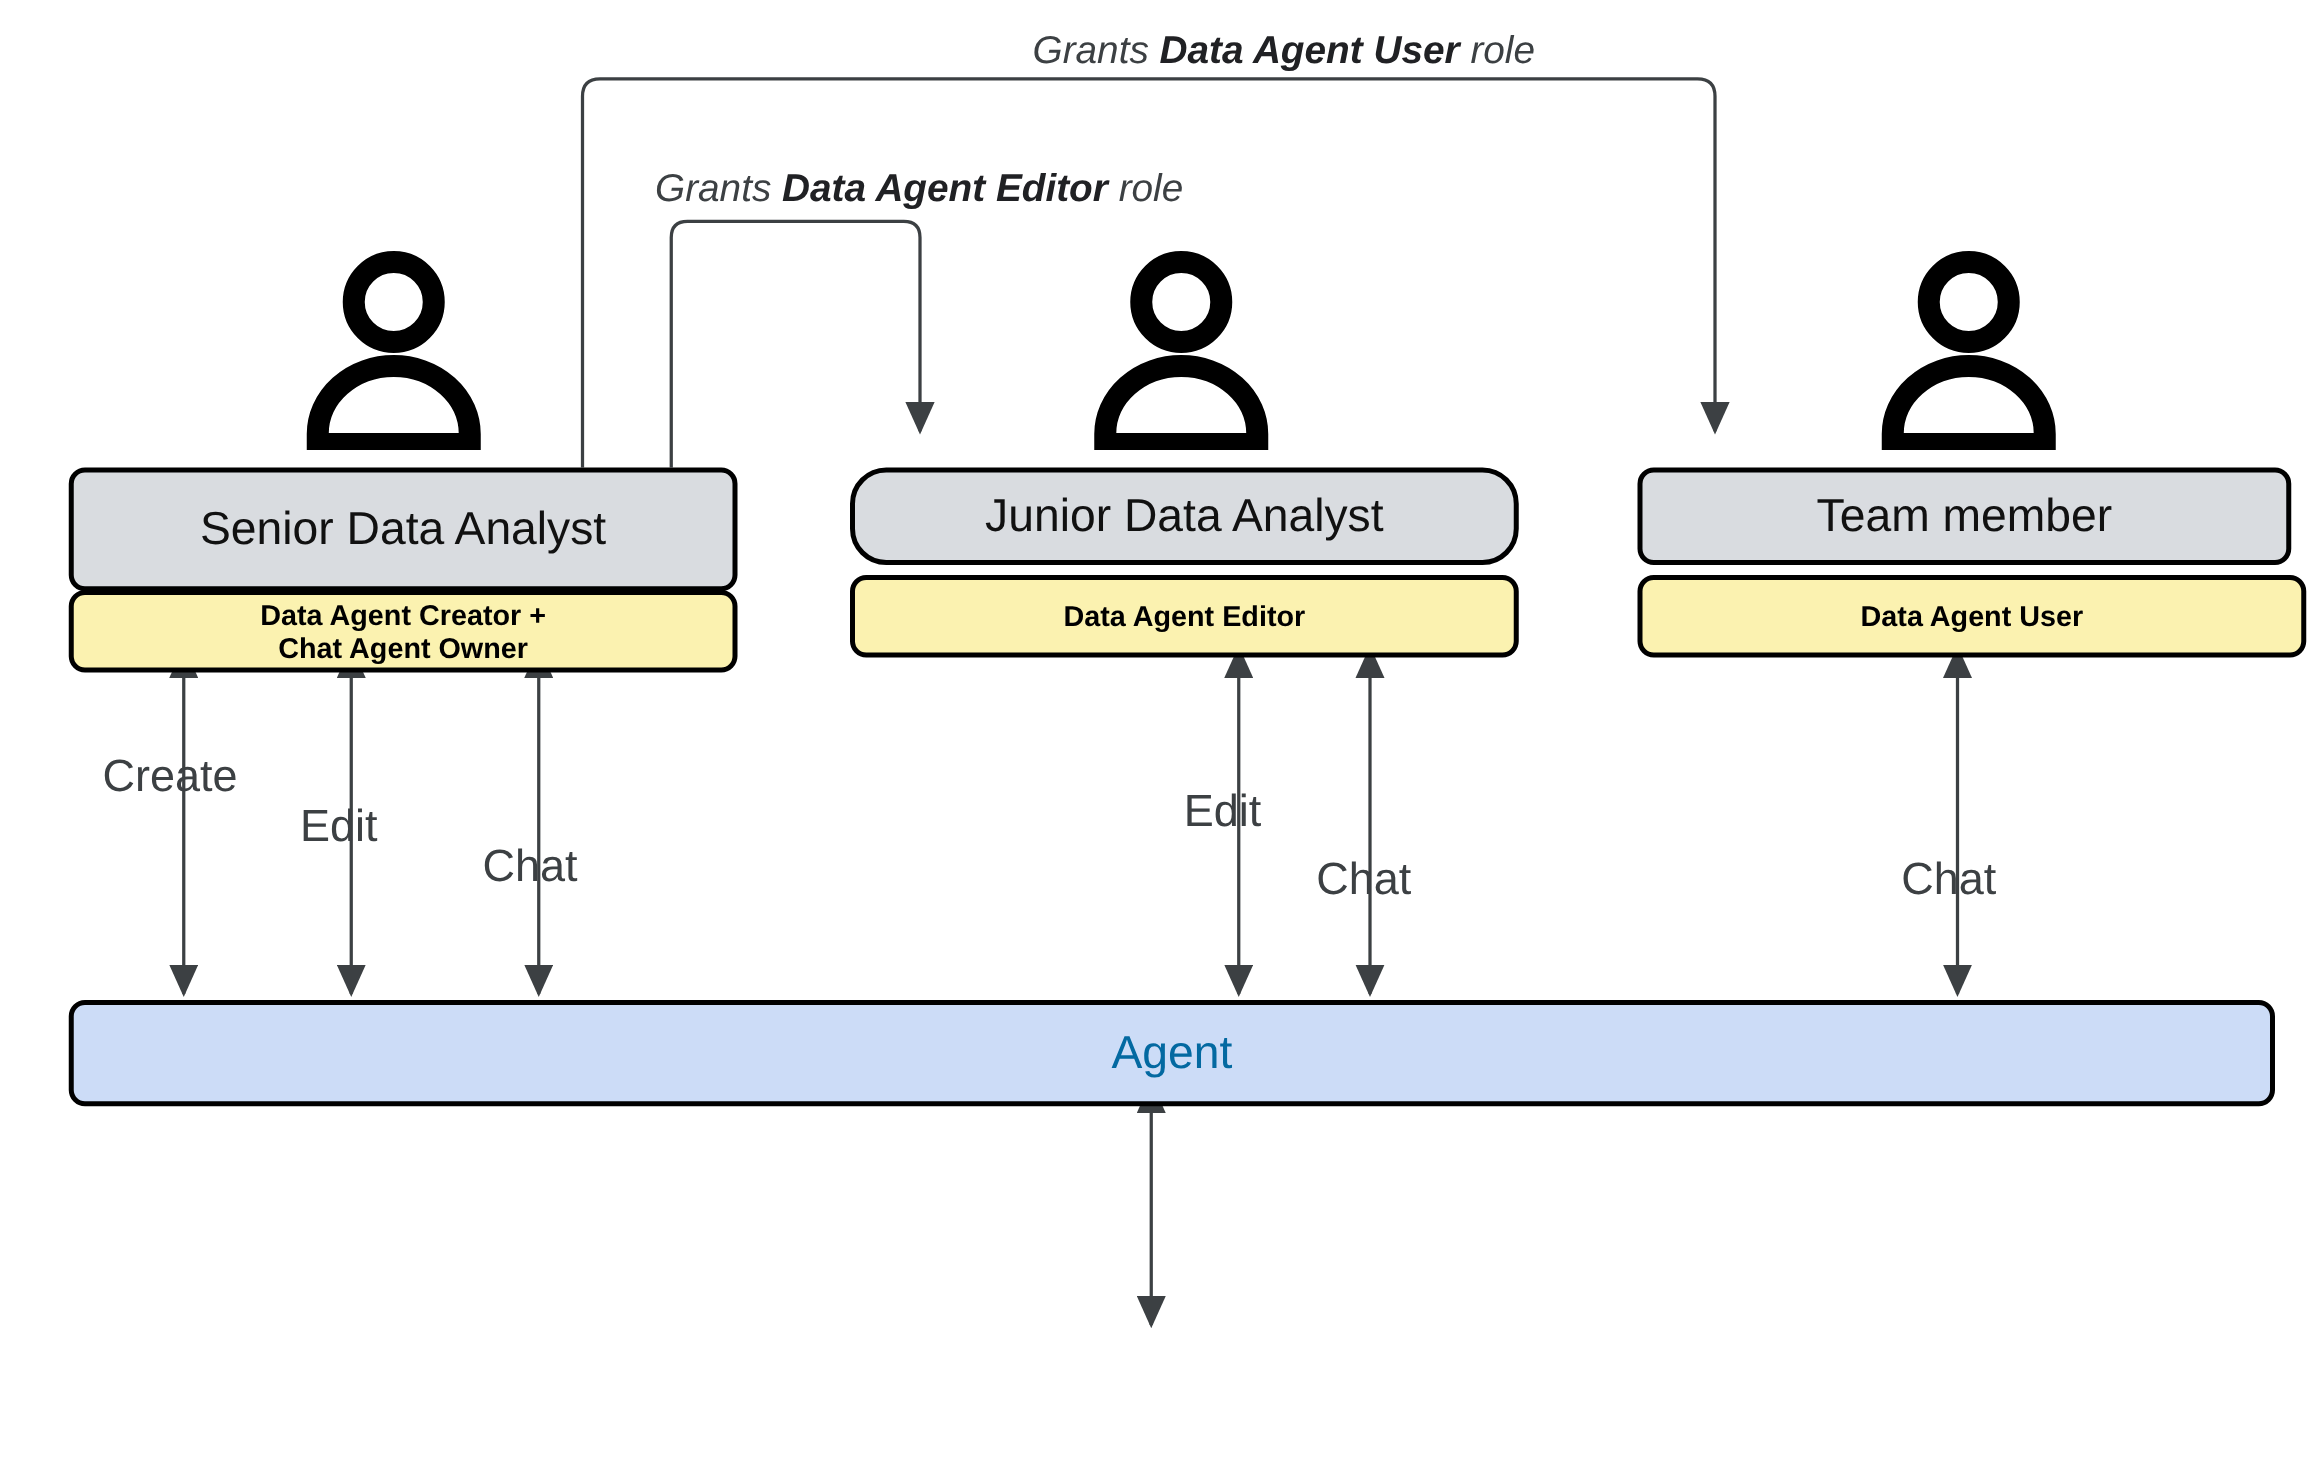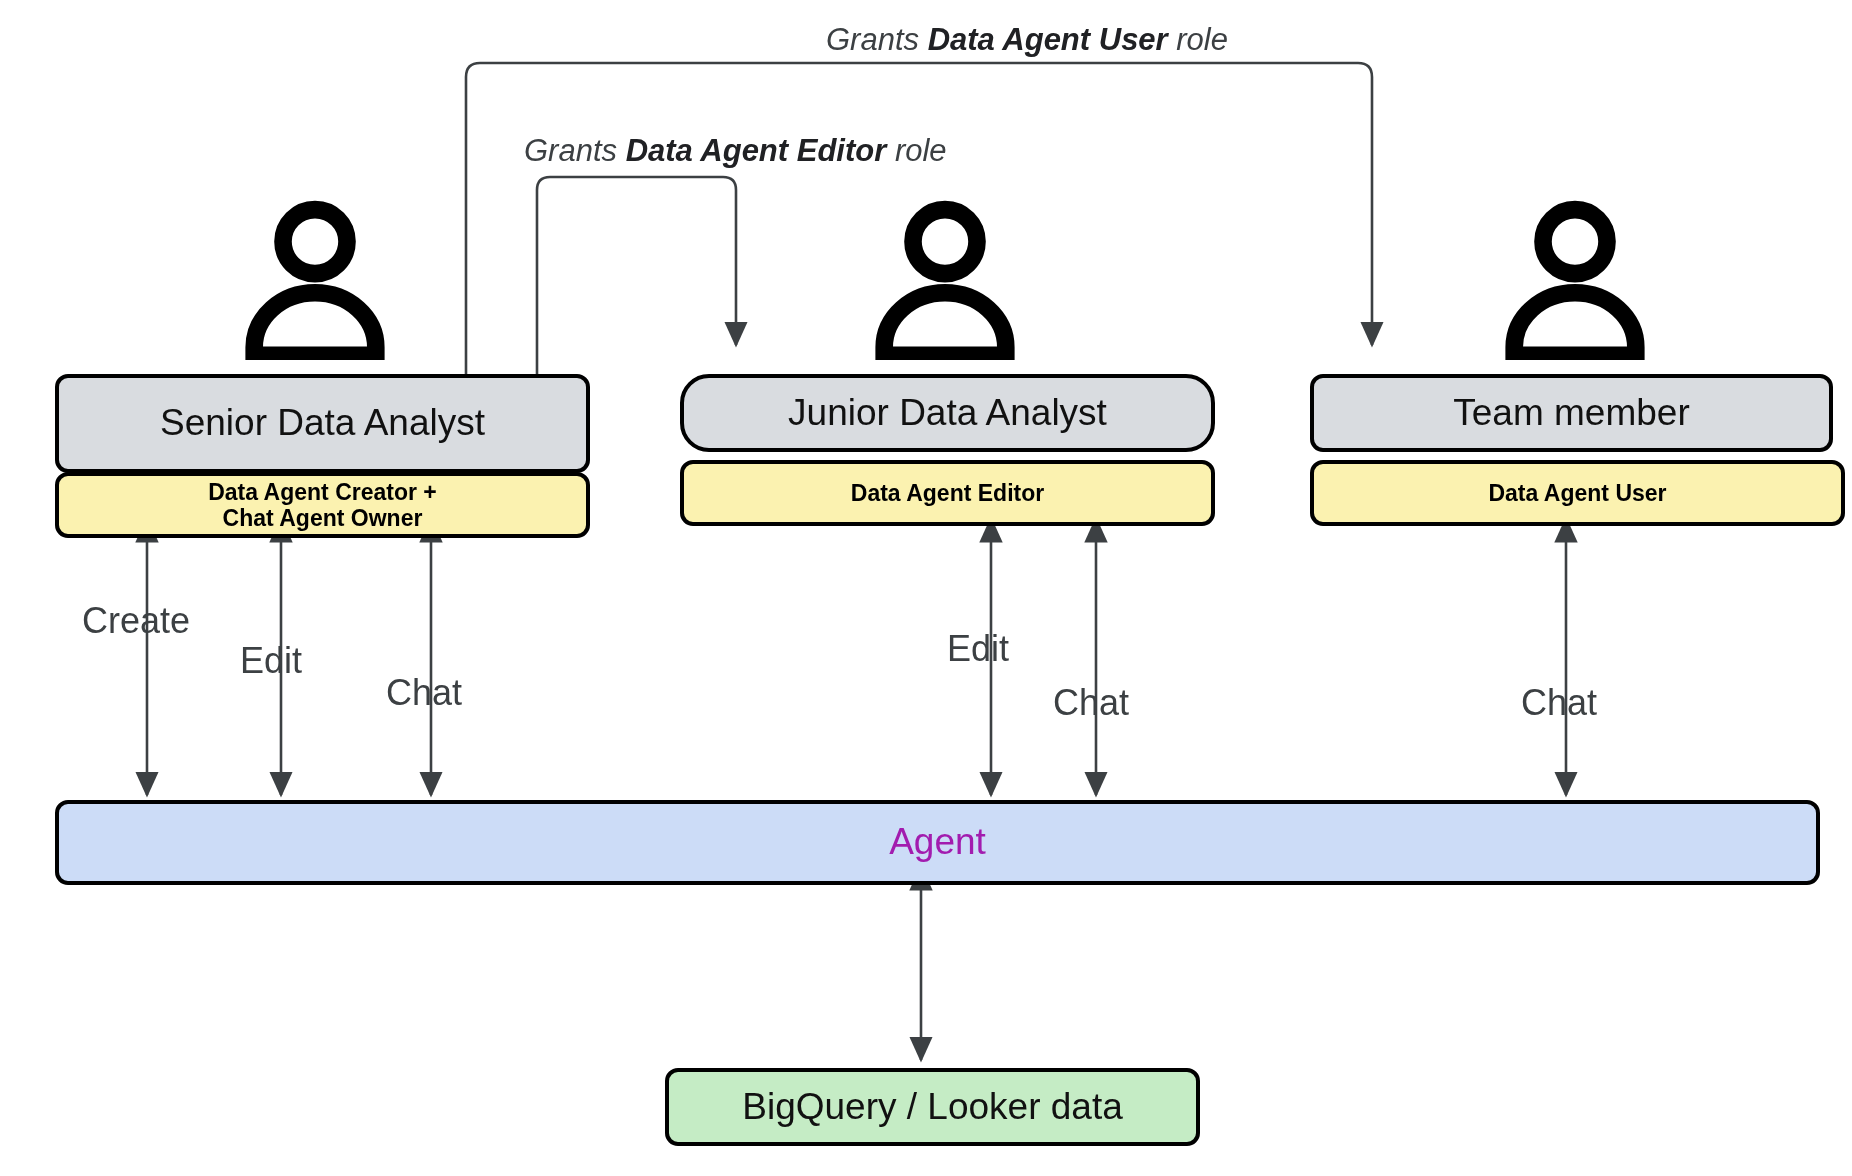--- a/index.html
+++ b/index.html
@@ -44,21 +44,21 @@
   }
   .node.yellow {
     background: #fbf2b0;
     font-size: 23px;
     color: #000000;
     font-weight: bold;
   }
   .node.blue {
     background: #ccdcf7;
     font-size: 37px;
-    color: #a21caf;
+    color: #0369a1;
   }
   .node.green {
     background: #c5ecc5;
     font-size: 37px;
     color: #111111;
   }
   .person {
     position: absolute;
     width: 160px;
     height: 160px;
@@ -184,17 +184,14 @@
   <div class="node yellow" style="left:1310px; top:460px; width:535px; height:66px;">
     <span>Data Agent User</span>
   </div>
 
   <div class="edge-label" style="left:1521px; top:682px;">Chat</div>
 
   <div class="node blue" style="left:55px; top:800px; width:1765px; height:85px;">
     <span>Agent</span>
   </div>
 
-  <div class="node green" style="left:665px; top:1068px; width:535px; height:78px;">
-    <span>BigQuery / Looker data</span>
-  </div>
 
 </div>
 
 </body></html>

